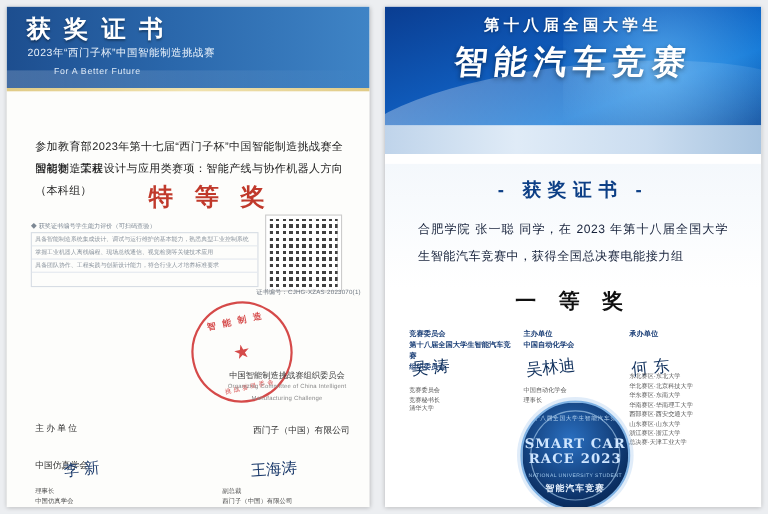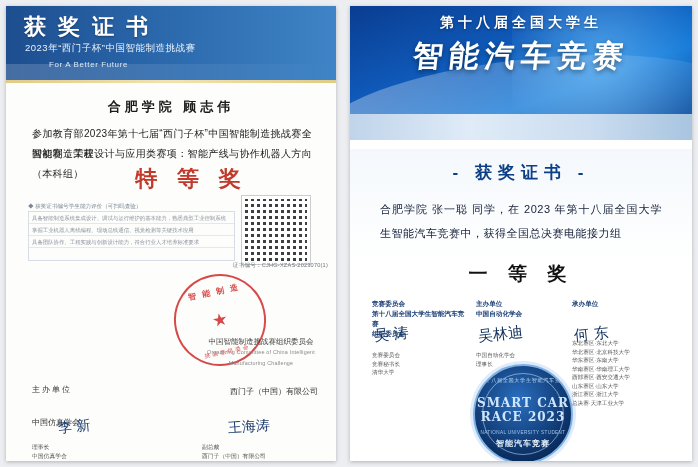--- a/index.html
+++ b/index.html
@@ -263,21 +263,20 @@
 
 <div class="stage">
 
   <div class="cert-left">
     <div class="cl-header"></div>
     <div class="cl-rule"></div>
     <div class="cl-title">获 奖 证 书</div>
     <div class="cl-sub">2023年“西门子杯”中国智能制造挑战赛</div>
     <div class="cl-en">For A Better Future</div>
 
-    <div class="cl-line1">合肥学院  顾志伟</div>
 
     <div class="cl-body">参加教育部2023年第十七届“西门子杯”中国智能制造挑战赛全国初赛，荣获</div>
     <div class="cl-body" style="top:138px">智能制造工程设计与应用类赛项：智能产线与协作机器人方向（本科组）</div>
 
     <div class="cl-prize">特 等 奖</div>
 
     <div class="cl-note nt-head">◆ 获奖证书编号学生能力评价（可扫码查验）</div>
     <div class="cl-notebox">
       <div style="top:0">具备智能制造系统集成设计、调试与运行维护的基本能力，熟悉典型工业控制系统</div>
       <div style="top:12px">掌握工业机器人离线编程、现场总线通信、视觉检测等关键技术应用</div>

